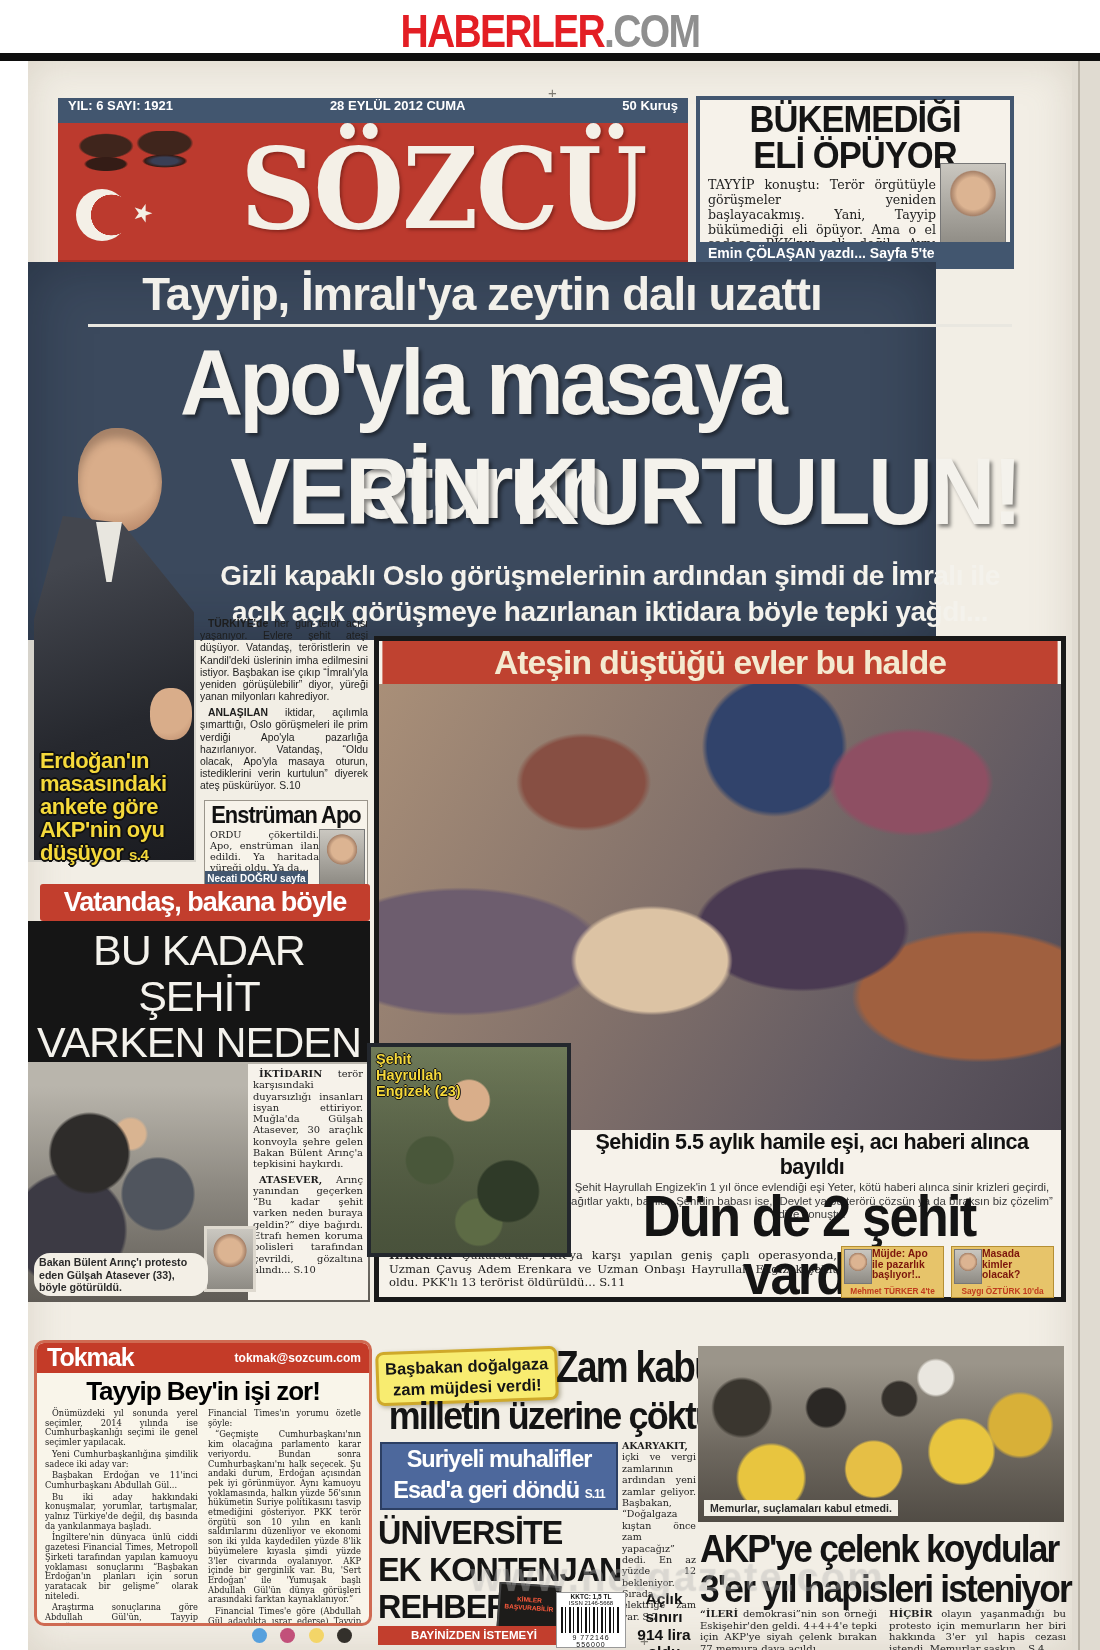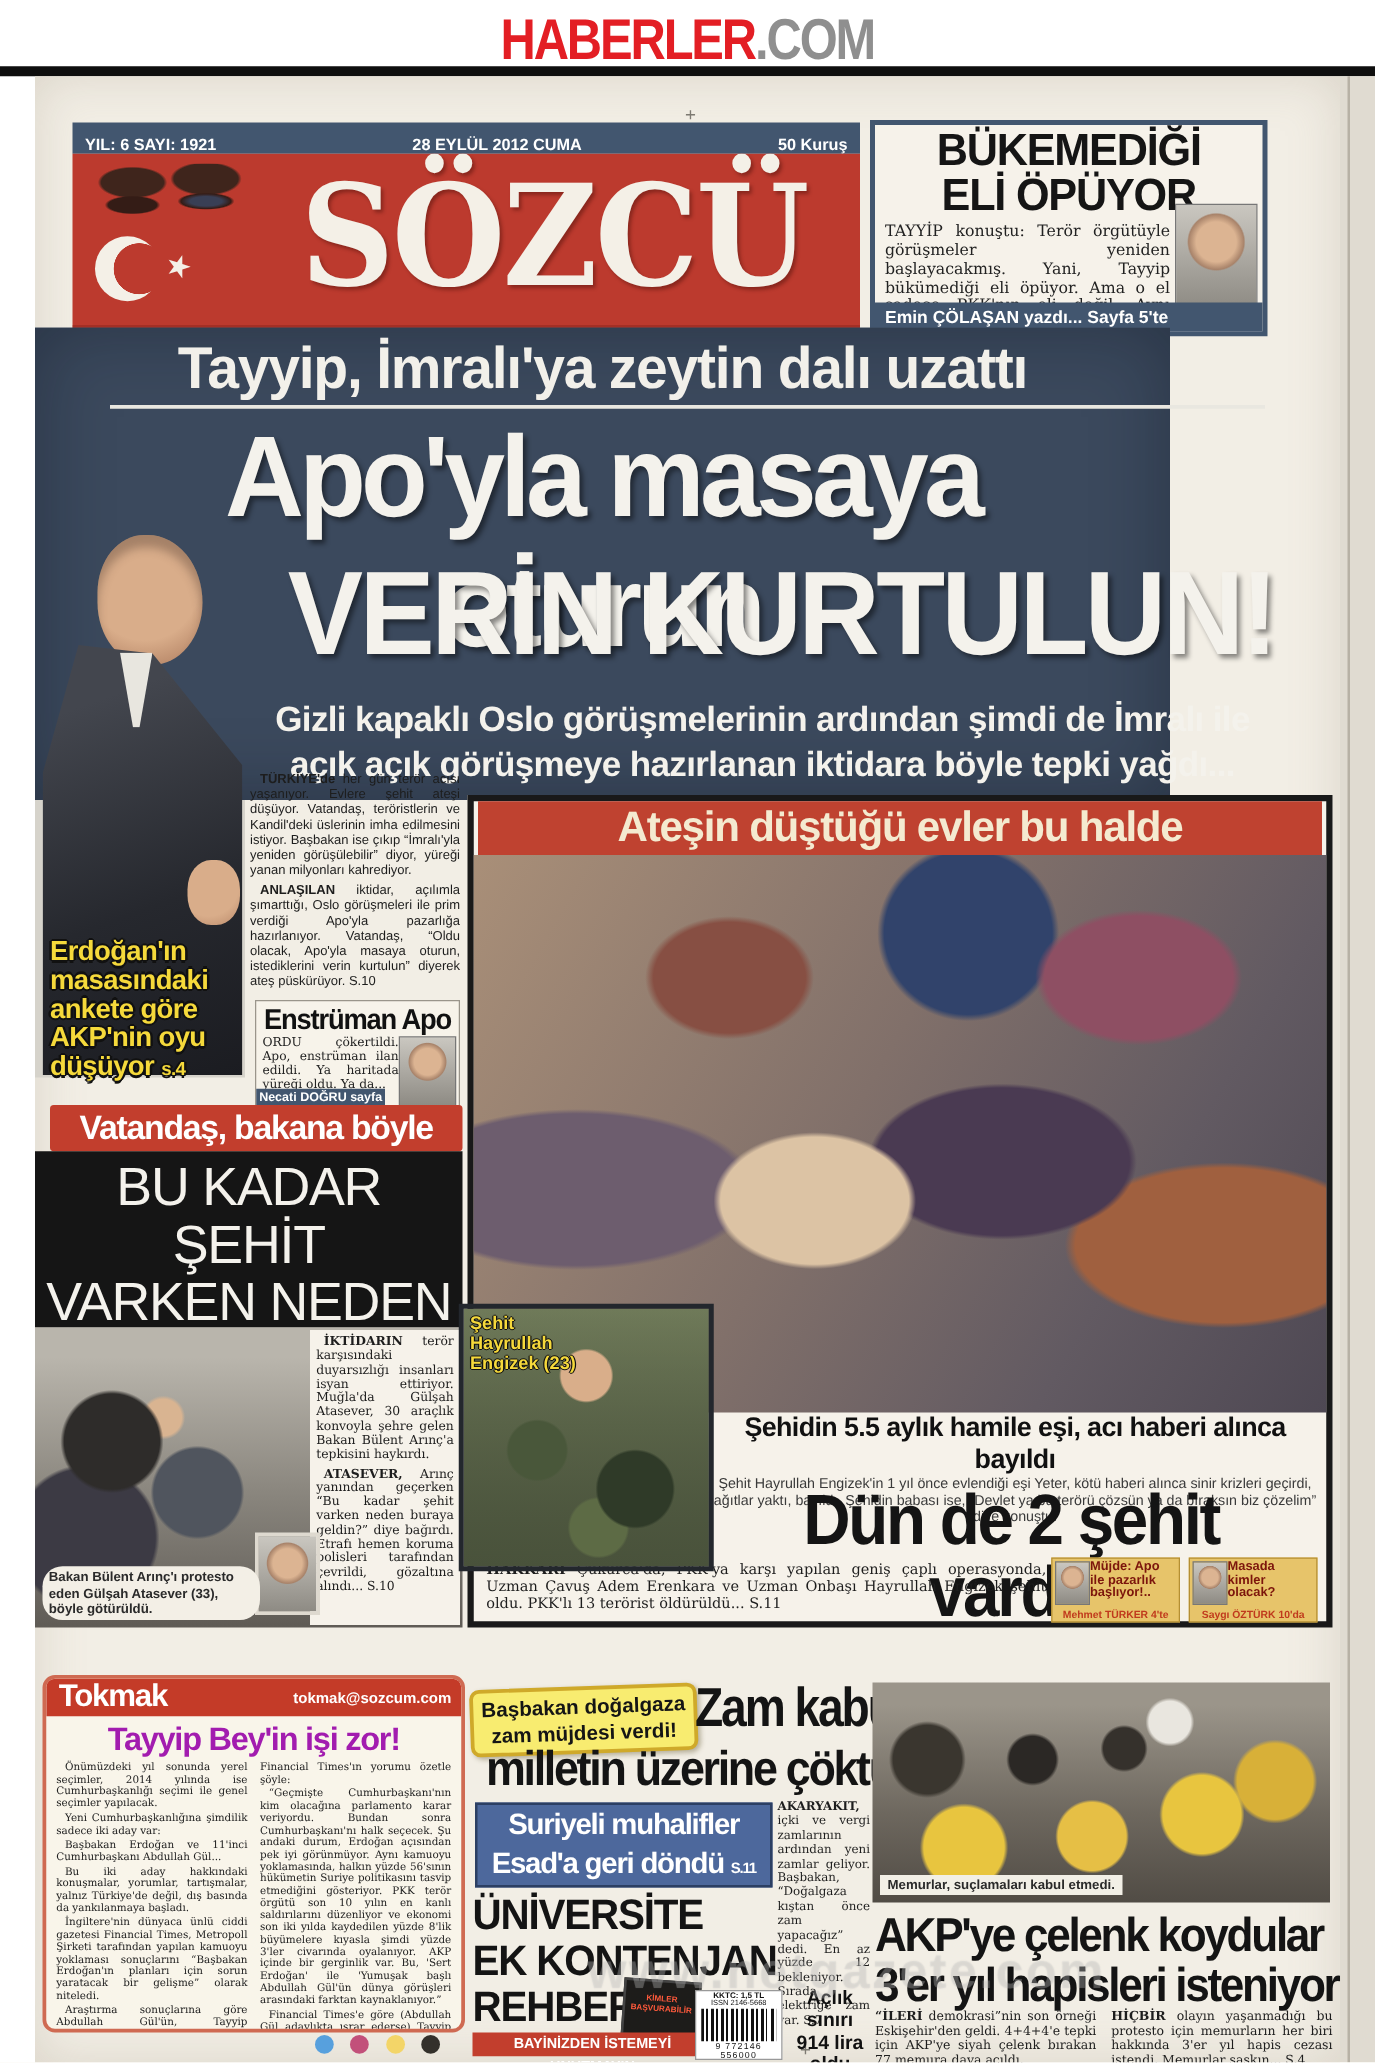--- a/index.html
+++ b/index.html
@@ -14,21 +14,21 @@
   .brand .gray{color:#8f8f8f;}
   .black-bar{left:0;top:53px;width:1100px;height:8px;background:#0e0e0e;}
   
   .paper{left:28px;top:61px;width:1044px;height:1589px;background:#f2eee5;
          box-shadow:inset 0 0 40px rgba(150,140,120,.25);}
   .margin-strip{left:1072px;top:61px;width:28px;height:1589px;background:#e0dbd1;}
   .margin-line{left:1078px;top:61px;width:2px;height:1589px;background:#b7b1a5;}
   .crop{color:#7d7a72;font-size:15px;}
   
   .dateline{left:58px;top:98px;width:630px;height:25px;background:#42566f;color:#fff;
-            display:flex;justify-content:space-between;align-items:flex-end;
+            display:flex;justify-content:space-between;align-items:flex-start;
             font-size:13px;font-weight:700;padding:0 10px;box-sizing:border-box;}
   .masthead{left:58px;top:123px;width:630px;height:137px;background:#bc3a2e;
             border-bottom:5px solid #7e201763;overflow:hidden;}
   .mast-title{position:absolute;left:150px;top:2px;width:470px;text-align:center;
               font-family:"DejaVu Serif",serif;font-weight:700;font-size:104px;line-height:128px;
               color:#f4f0e7;transform:scaleY(1.08);letter-spacing:-2px;
               text-shadow:2px 2px 3px rgba(60,10,5,.4);}
   .eyes{position:absolute;left:6px;top:8px;width:140px;height:60px;
         background:radial-gradient(ellipse at 30% 55%,#1d1712 0 14%,transparent 16%),
                    radial-gradient(ellipse at 72% 50%,#23405c 0 9%,#1d1712 14%,transparent 16%),
@@ -156,21 +156,21 @@
   .promo-txt{margin:2px 2px 0 30px;font-size:10.3px;font-weight:700;color:#7c150c;line-height:1.02;}
   .promo-by{position:absolute;left:0;bottom:1px;width:100%;text-align:center;font-size:8.3px;
             font-weight:700;color:#c03a1d;}
   
   .tokmak{left:34px;top:1340px;width:338px;height:286px;background:#f9f5ea;
           border:3px solid #cf6a52;border-radius:10px;box-sizing:border-box;overflow:hidden;}
   .tok-head{height:30px;background:#c43b28;border-radius:6px 6px 0 0;position:relative;}
   .tok-name{position:absolute;left:10px;top:0px;color:#fff;font-size:25px;font-weight:700;
             letter-spacing:-1px;}
   .tok-mail{position:absolute;right:8px;top:8px;color:#fff;font-size:12px;font-weight:700;}
-  .tok-title{text-align:center;font-size:26px;font-weight:700;color:#a21caf;margin:3px 0 2px 0;
+  .tok-title{text-align:center;font-size:26px;font-weight:700;color:#000000;margin:3px 0 2px 0;
              letter-spacing:-1px;}
   .tok-cols{padding:0 8px;column-count:2;column-gap:10px;font-family:"DejaVu Serif",serif;
             font-size:8.3px;line-height:1.17;color:#222;text-align:justify;}
   .tok-cols p{margin:0 0 2px 0;text-indent:7px;}
   .dots{left:252px;top:1628px;}
   .dot{display:inline-block;width:15px;height:15px;border-radius:50%;margin-right:9px;}
   
   .badge{left:376px;top:1349px;width:182px;height:54px;background:#f8ec70;border:3px solid #cfa92a;
          border-radius:8px;transform:rotate(-2deg);box-sizing:border-box;text-align:center;
          font-size:16.5px;font-weight:700;color:#151515;line-height:1.25;padding-top:4px;

